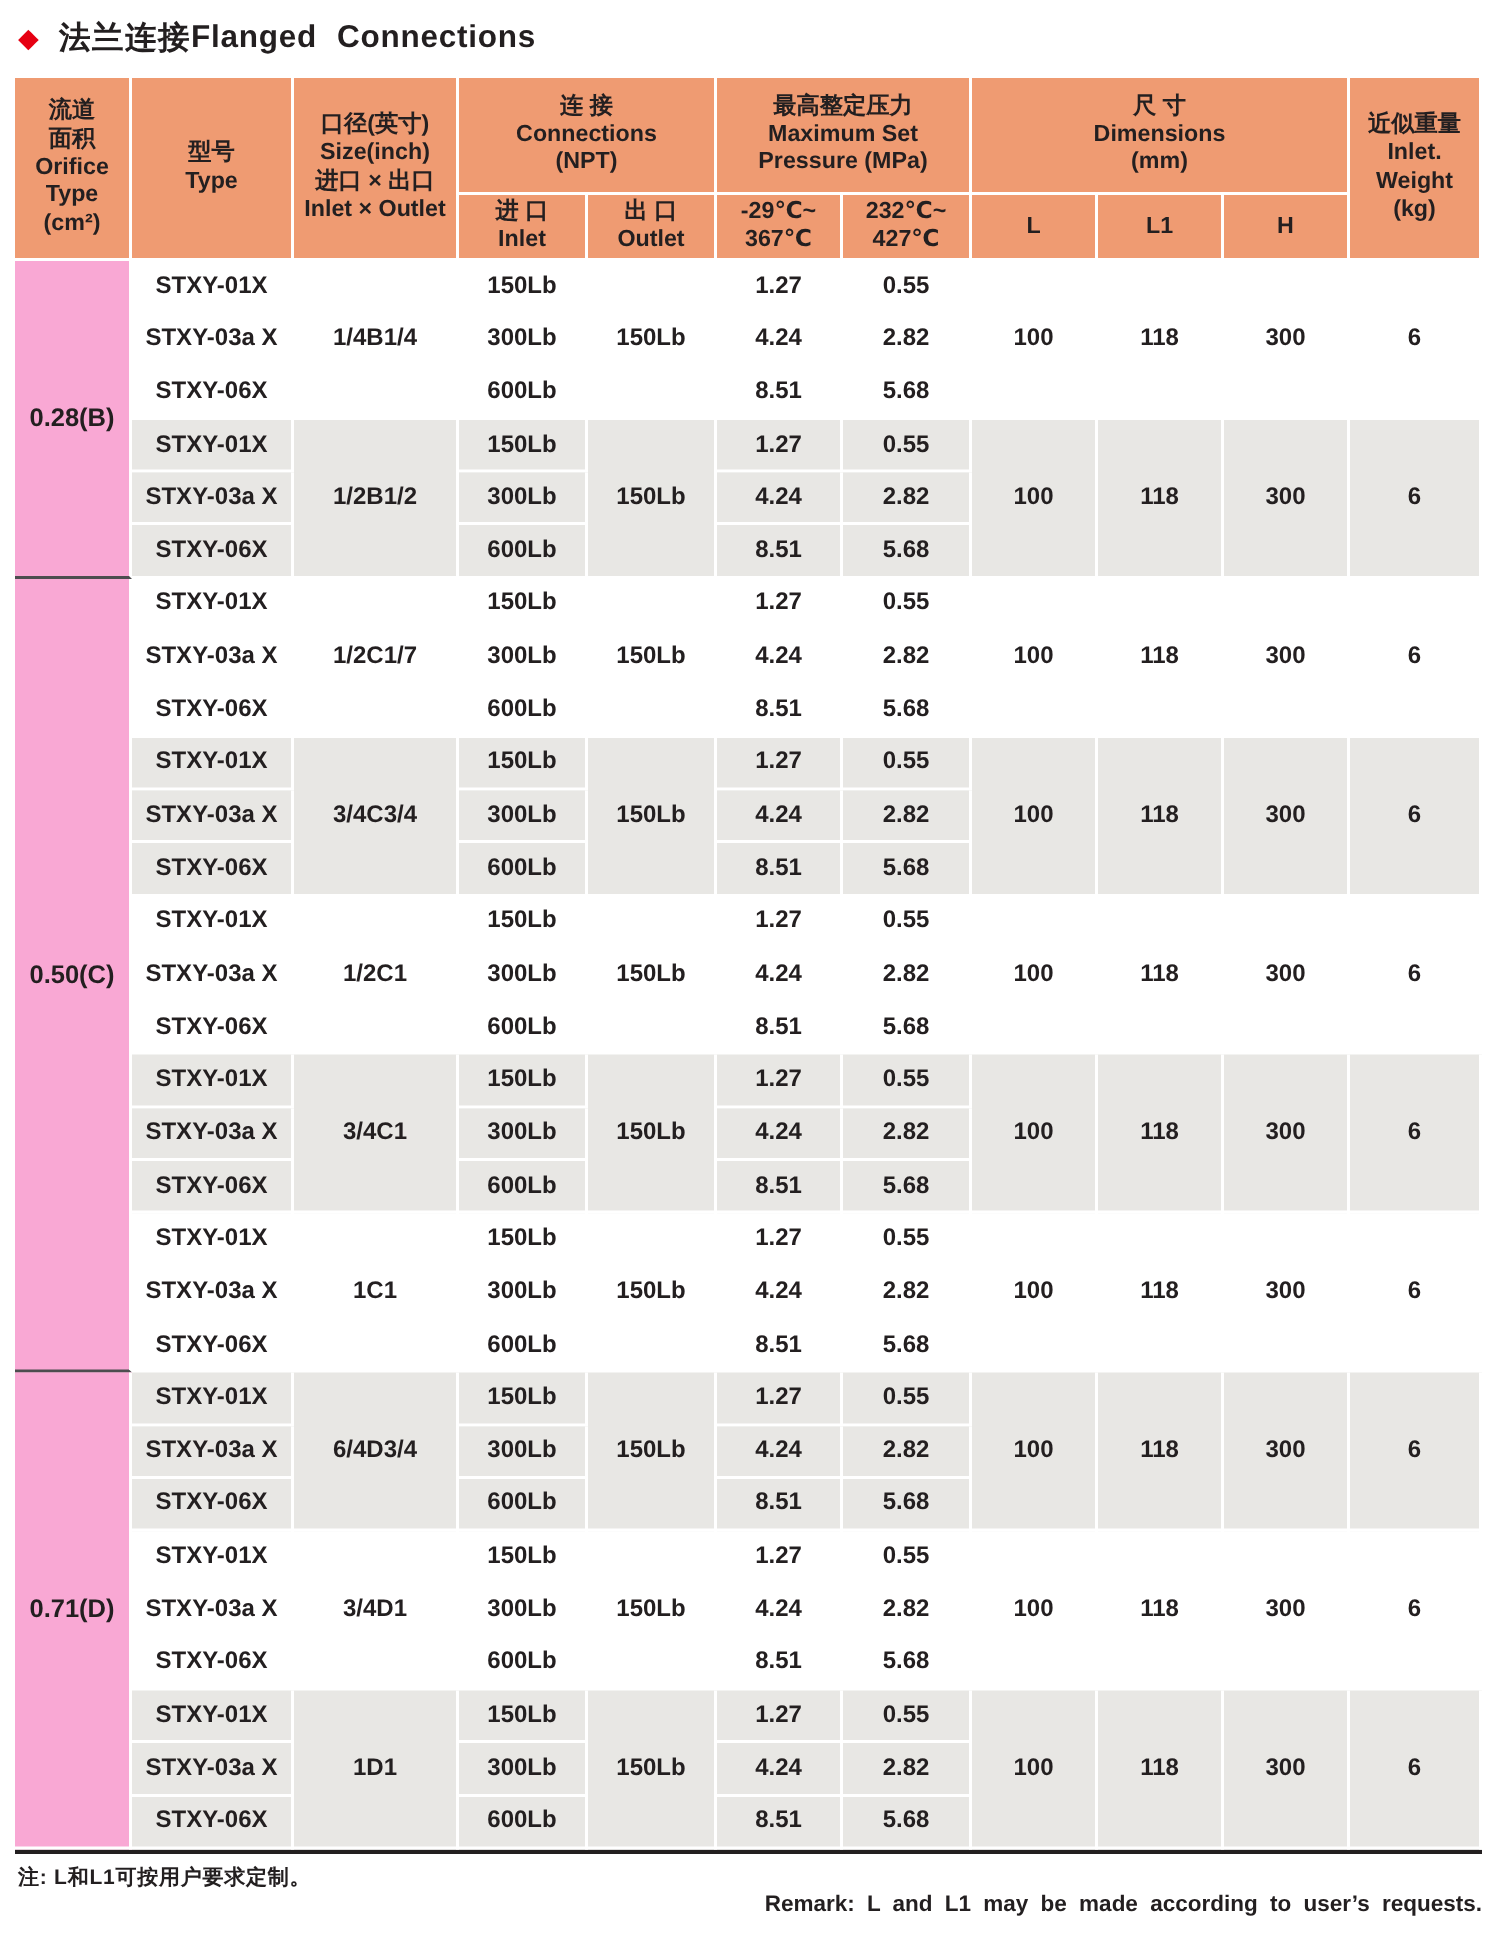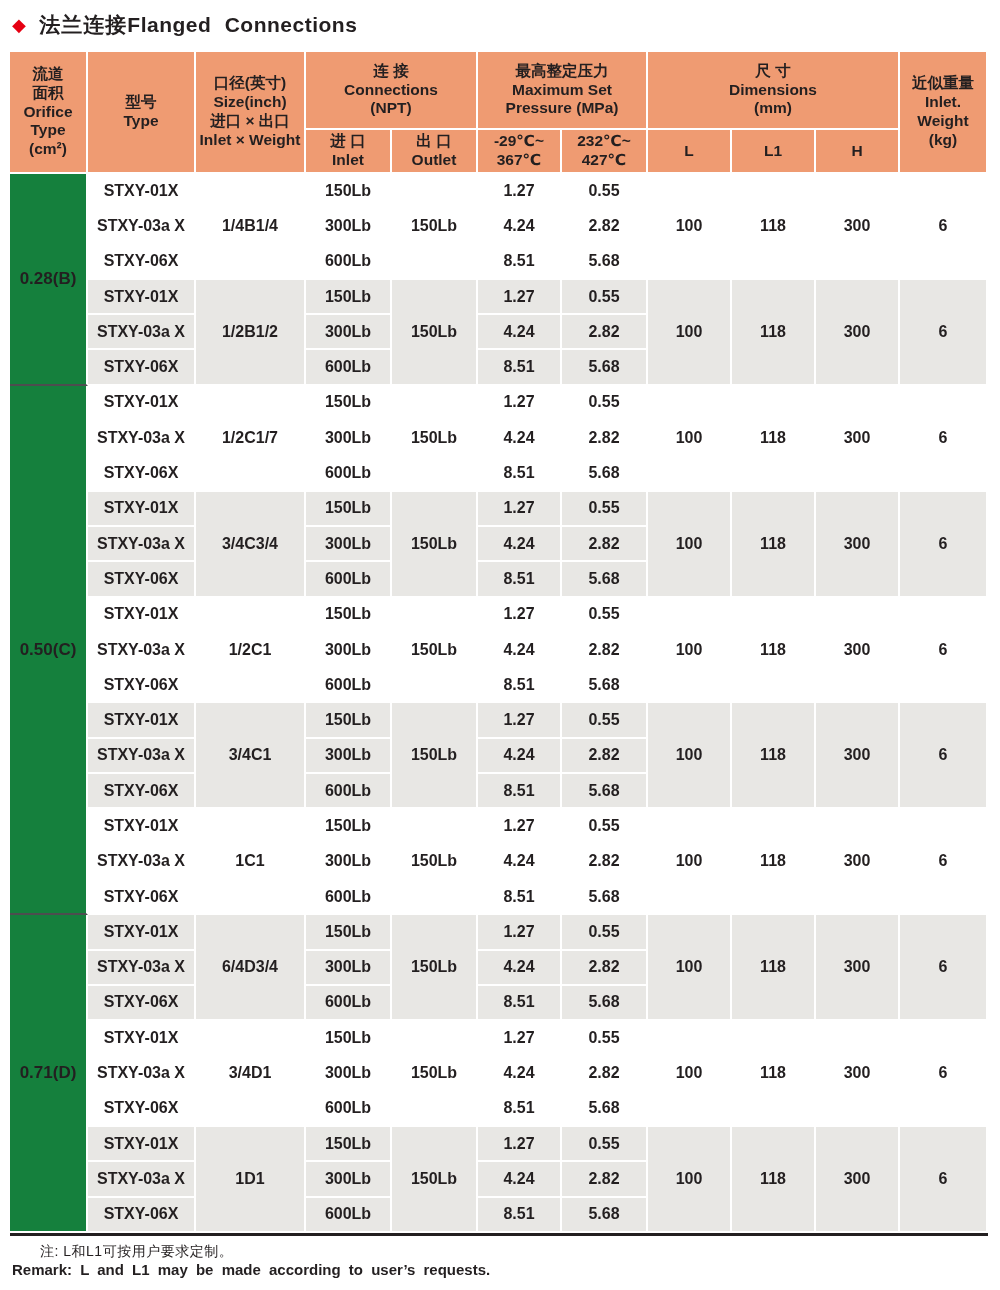--- a/index.html
+++ b/index.html
@@ -59,28 +59,28 @@
   }
   .spec-table thead tr.h-top th { height: 78px; }
   .spec-table thead tr.h-sub th { height: 44px; }
   .spec-table tbody td {
     height: 35.3px;
     font-size: 16px;
     background: #ffffff;
   }
   .spec-table tbody td.shaded { background: #e8e7e4; }
   .spec-table tbody td.area-cell {
-    background: #15803d;
+    background: #f9a8d4;
     font-size: 17px;
   }
   .spec-table tbody td.group-sep { border-bottom: 2px solid #4d4d4f; }
   
   .notes { margin: 6px 0 0 2px; line-height: 1.3; }
-  .notes .note-zh { font-size: 14px; font-weight: normal; letter-spacing: 0.5px; margin-left: 28px; }
-  .notes .note-en { font-size: 15px; font-weight: bold; word-spacing: 4px; }
+  .notes .note-zh { font-size: 14px; font-weight: bold; letter-spacing: 0.5px; }
+  .notes .note-en { font-size: 15px; font-weight: bold; word-spacing: 4px; text-align: right; }
 </style>
 </head>
 <body>
 
 <div class="page">
 
   <div class="title-row">
     <span class="diamond">◆</span>
     <span class="t-zh">法兰连接</span>
     <span class="t-en">Flanged Connections</span>
@@ -105,21 +105,21 @@
         <th rowspan="2">流道
 面积
 Orifice
 Type
 (cm²)</th>
         <th rowspan="2">型号
 Type</th>
         <th rowspan="2">口径(英寸)
 Size(inch)
 进口 × 出口
-Inlet × Weight</th>
+Inlet × Outlet</th>
         <th colspan="2">连 接
 Connections
 (NPT)</th>
         <th colspan="2">最高整定压力
 Maximum Set
 Pressure (MPa)</th>
         <th colspan="3">尺 寸
 Dimensions
 (mm)</th>
         <th rowspan="2">近似重量

